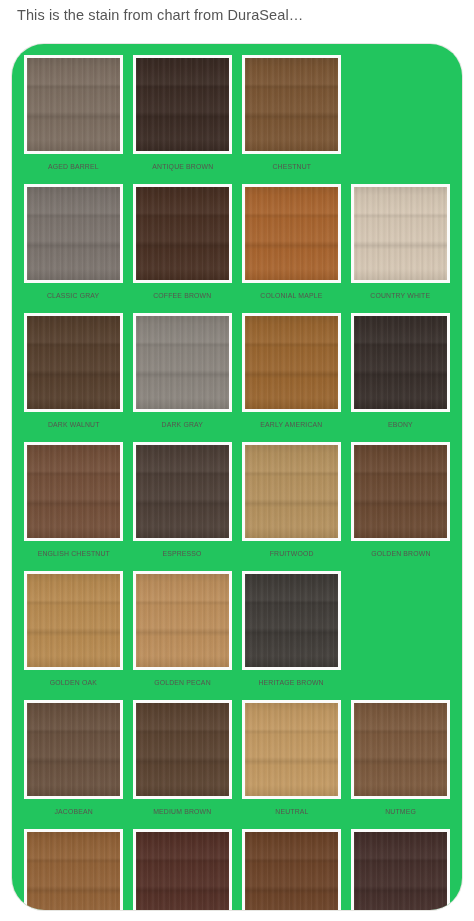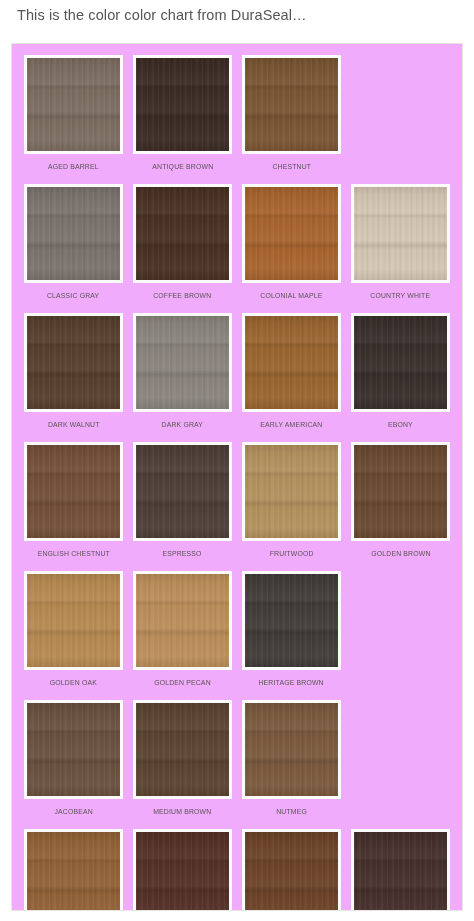--- a/index.html
+++ b/index.html
@@ -40,25 +40,26 @@
     background: #ffffff;
   }
 
   
   #chart-card {
     position: absolute;
     left: 12px;
     top: 44px;
     width: 450px;
     height: 866px;
-    background: #f0abfc;
+    background: #22c55e;
     box-sizing: border-box;
     padding: 7px 7px 0 7px;
     overflow: hidden;
     box-shadow: 0 0 0 1px #e6e6e2;
+    border-radius: 32px;
   }
 
   .swatch-row {
     display: flex;
     width: 436px;
     margin-bottom: 0px;
   }
 
   .swatch-cell {
     width: 109px;
@@ -128,21 +129,21 @@
     white-space: nowrap;
     transform: scaleX(.93);
     font-stretch: condensed;
   }
 </style>
 </head>
 <body>
 
 <div id="page">
 
-  <div id="caption">This is the color color chart from DuraSeal…</div>
+  <div id="caption">This is the stain from chart from DuraSeal…</div>
 
   <div id="chart-card">
     <div id="rows-container">
         <div class="swatch-row">
           <div class="swatch-cell">
             <div class="swatch-frame">
               <div class="swatch-chip" style="background-color: rgb(125, 110, 97);"></div>
             </div>
             <div class="swatch-label">AGED BARREL</div>
           </div>
@@ -265,20 +266,26 @@
             <div class="swatch-label">JACOBEAN</div>
           </div>
           <div class="swatch-cell">
             <div class="swatch-frame">
               <div class="swatch-chip" style="background-color: rgb(92, 68, 50);"></div>
             </div>
             <div class="swatch-label">MEDIUM BROWN</div>
           </div>
           <div class="swatch-cell">
             <div class="swatch-frame">
+              <div class="swatch-chip" style="background-color: rgb(195, 154, 99);"></div>
+            </div>
+            <div class="swatch-label">NEUTRAL</div>
+          </div>
+          <div class="swatch-cell">
+            <div class="swatch-frame">
               <div class="swatch-chip" style="background-color: rgb(124, 90, 62);"></div>
             </div>
             <div class="swatch-label">NUTMEG</div>
           </div>
         </div>
         <div class="swatch-row">
           <div class="swatch-cell">
             <div class="swatch-frame">
               <div class="swatch-chip" style="background-color: rgb(147, 99, 56);"></div>
             </div>

